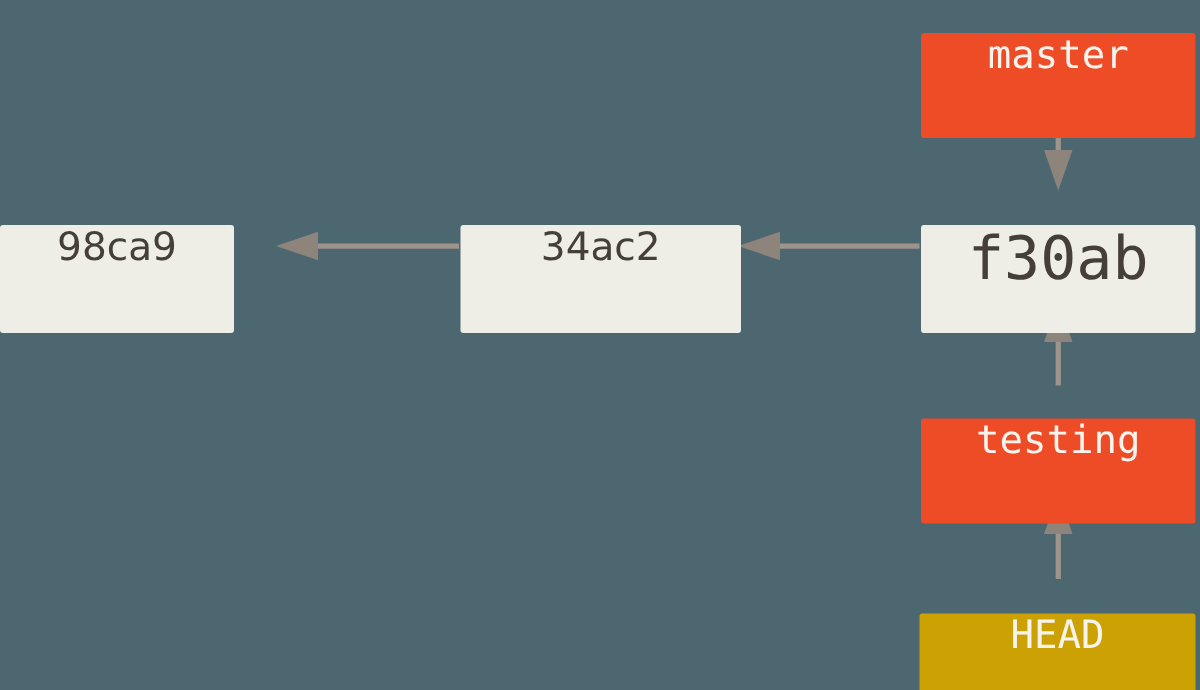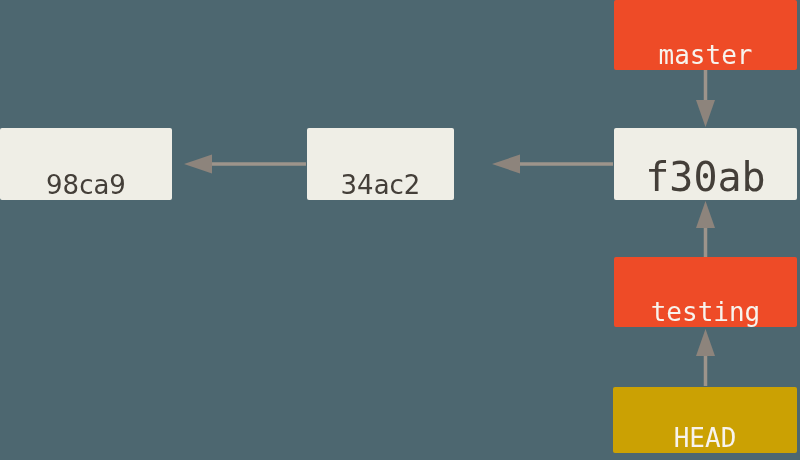--- a/index.html
+++ b/index.html
@@ -8,23 +8,24 @@
     width:800px;height:460px;
     background:var(--background,#4d6770);
     overflow:hidden;
     font-family:"DejaVu Sans",sans-serif;
   }
   .arrows{position:absolute;left:0;top:0;width:800px;height:460px;display:block;}
   .arrow-line{stroke:var(--arrow-line,#9d948b);stroke-width:3.5;}
   .arrow-tip{fill:var(--arrow-head,#8d847c);}
   .box{
     position:absolute;
-    display:flex;align-items:flex-end;justify-content:center;
+    display:flex;align-items:flex-start;justify-content:center;
     border-radius:2px;
     user-select:none;
+    margin-top:22px;
   }
   .commit{
     background:var(--commit-box,#efeee6);
     color:var(--commit-text,#443f39);
     font-family:"DejaVu Sans",sans-serif;
     font-size:26px;
   }
   .commit.mono{
     font-family:"DejaVu Sans Mono",monospace;
     font-size:40px;
@@ -35,22 +36,22 @@
     font-family:"DejaVu Sans Mono",monospace;
     font-size:26px;
   }
   .head{
     background:var(--head-box,#cba103);
     color:var(--head-text,#f7f3ed);
     font-family:"DejaVu Sans Mono",monospace;
     font-size:26px;
   }
   
-  #box-commit-98ca9{left:0px;top:128px;width:172px;height:72px;}
-  #box-commit-34ac2{left:307px;top:128px;width:147px;height:72px;}
+  #box-commit-98ca9{left:0px;top:128px;width:156px;height:72px;}
+  #box-commit-34ac2{left:307px;top:128px;width:187px;height:72px;}
   #box-commit-f30ab{left:614px;top:128px;width:183px;height:72px;}
   #box-ref-master  {left:614px;top:0px;width:183px;height:70px;}
   #box-ref-testing {left:614px;top:257px;width:183px;height:70px;}
   #box-ref-head    {left:613px;top:387px;width:184px;height:66px;}
 </style>
 </head>
 <body>
 
 <div class="stage">
 

